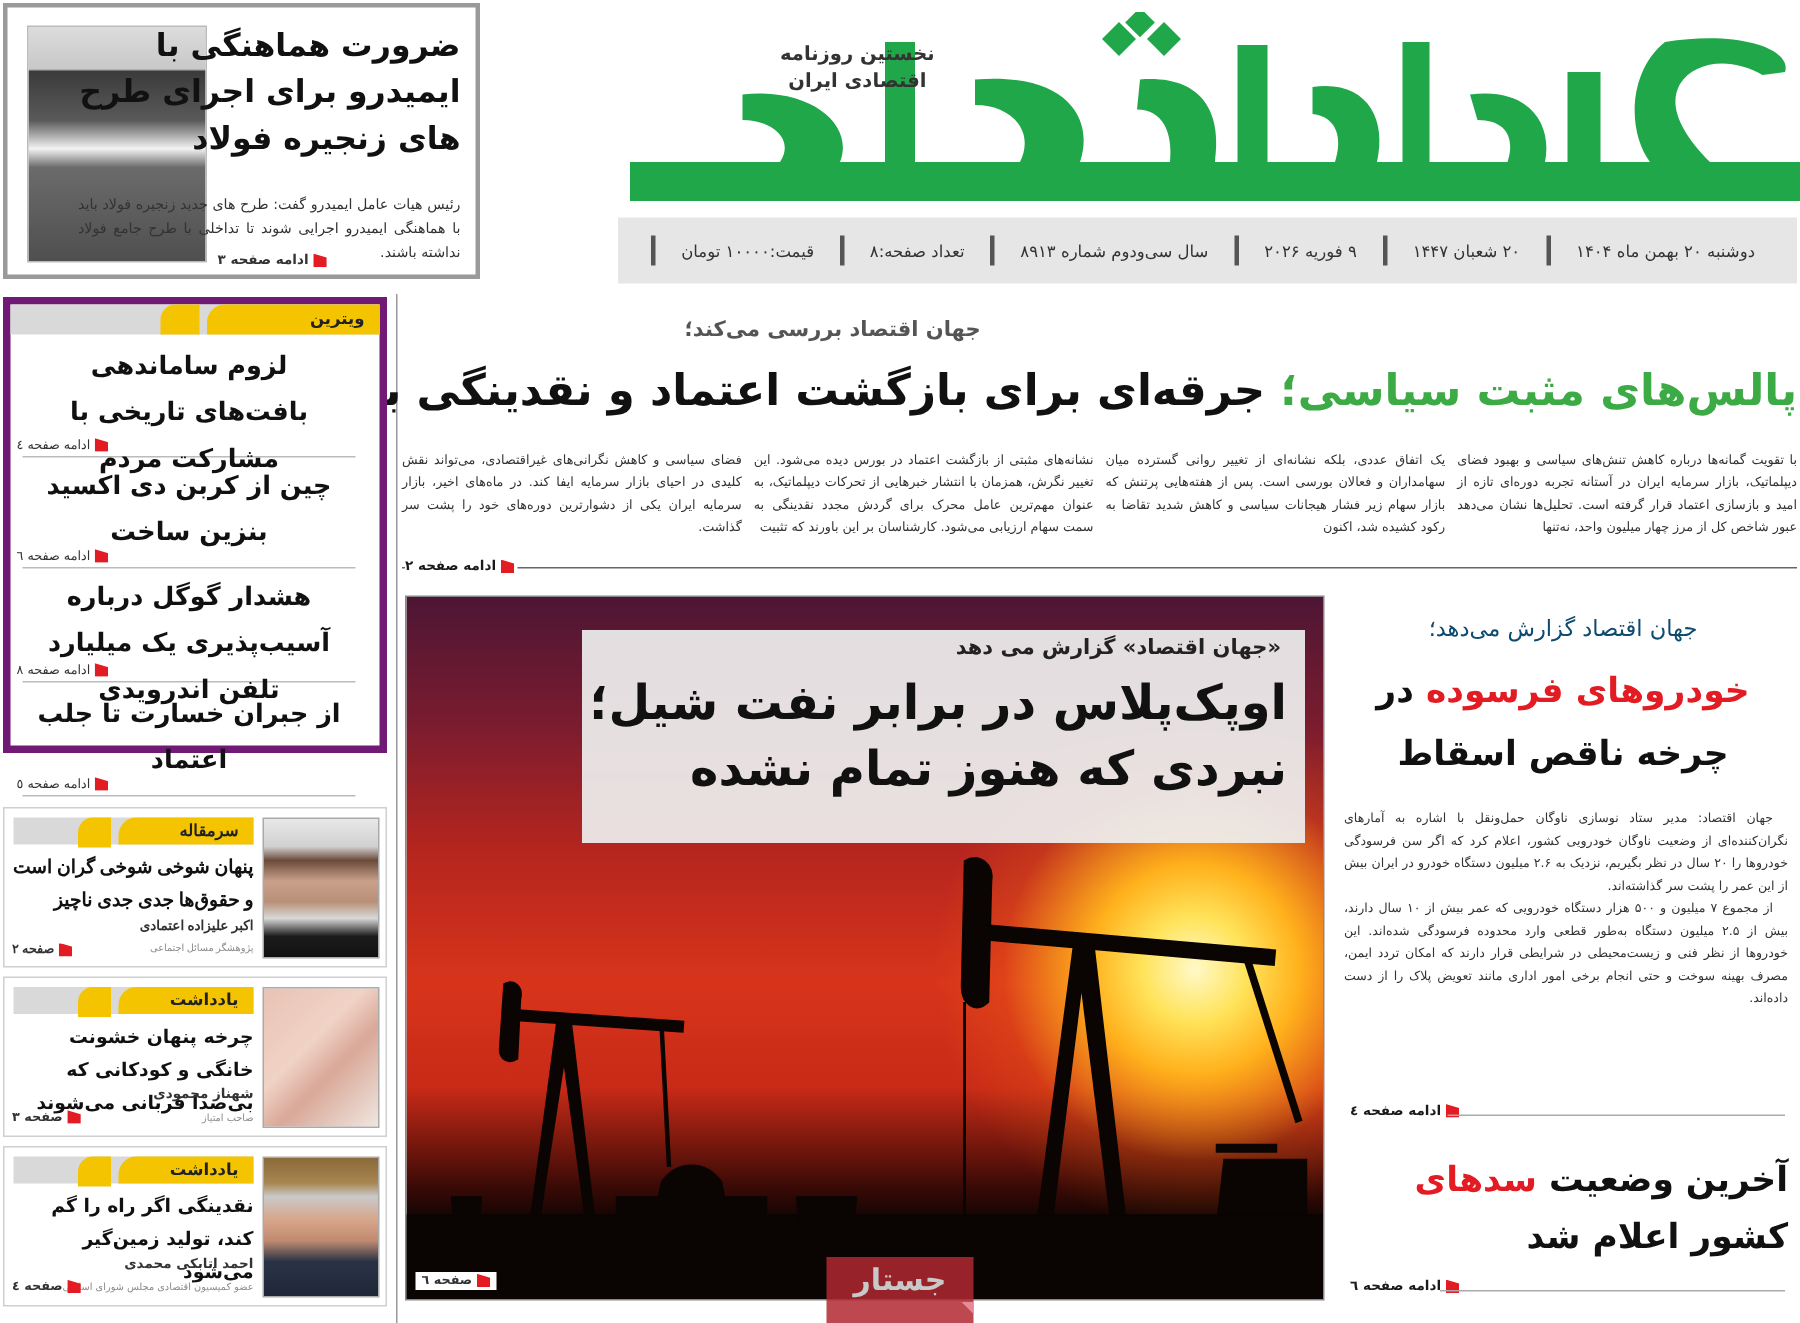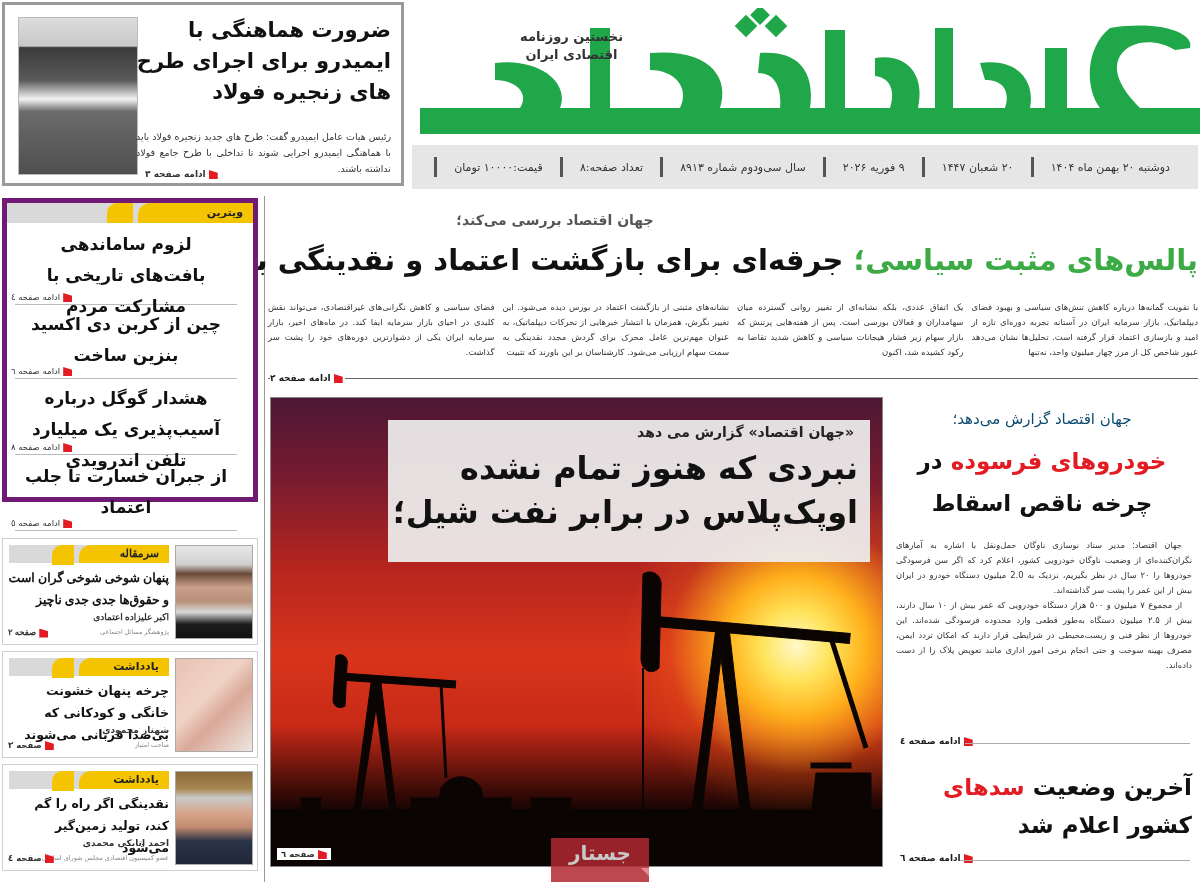--- a/index.html
+++ b/index.html
@@ -11,21 +11,21 @@
   #masthead { left: 410px; top: 0; width: 790px; height: 140px; }
   #logo { position: absolute; right: 0; top: 8px; width: 780px; height: 128px; }
   #tagline { position: absolute; left: 110px; top: 28px; font-size: 13px; line-height: 18px; color: #333; text-align: center; font-weight: bold; }
 
   
   #datebar { left: 412px; top: 145px; width: 786px; height: 44px; background: #e6e6e6; display: flex; align-items: center; justify-content: space-between; padding: 0 28px 0 22px; font-size: 11px; color: #333; }
   #datebar .sep { width: 3px; height: 20px; background: #555; }
   #datebar span.txt { white-space: nowrap; }
 
   
-  #topbox { left: 2px; top: 2px; width: 402px; height: 184px; border: 3px solid #9a9a9a; background: #fff; }
+  #topbox { left: 2px; top: 2px; width: 318px; height: 184px; border: 3px solid #9a9a9a; background: #fff; }
   #topbox .photo { position: absolute; left: 13px; top: 12px; width: 120px; height: 158px; background: linear-gradient(180deg,#dcdcdc 0%,#c8c8c8 18%,#3b3b3b 19%,#5a5a5a 40%,#f3f3f3 52%,#6b6b6b 60%,#4f4f4f 100%); border: 1px solid #bbb; }
   #topbox .title { position: absolute; right: 10px; top: 10px; width: 255px; font-size: 21px; font-weight: bold; line-height: 31px; text-align: right; color: #111; }
   #topbox .lead { position: absolute; right: 10px; top: 124px; width: 255px; font-size: 9.5px; line-height: 16px; text-align: justify; color: #333; }
   #topbox .cont { position: absolute; left: 140px; top: 164px; font-size: 9px; font-weight: bold; color: #333; }
 
   .cont-icon { display: inline-block; width: 9px; height: 9px; background: #e31b23; vertical-align: middle; margin-left: 3px; clip-path: polygon(0 0,100% 30%,100% 100%,0 100%); }
 
   
   #vitrine { left: 2px; top: 198px; width: 256px; height: 304px; border: 5px solid #701a75; background: #fff; }
   .tabbar { position: relative; height: 20px; background: #d9d9d9; }
@@ -226,36 +226,36 @@
       <rect x="0" y="262" width="613" height="60"></rect>
       <path d="M170 240 C180 225 200 225 210 240 L215 265 L165 265Z"></path>
       <rect x="140" y="250" width="100" height="20"></rect>
       <path d="M30 250 L50 250 L48 270 L32 270Z"></path>
       <path d="M260 250 L300 250 L298 270 L262 270Z"></path>
     </g>
   </svg>
   <div class="overlay">
     <div class="kick">«جهان اقتصاد» گزارش می دهد</div>
     <div class="h">
+      <div>اوپک‌پلاس در برابر نفت شیل؛</div>
       <div>نبردی که هنوز تمام نشده</div>
-      <div>اوپک‌پلاس در برابر نفت شیل؛</div>
     </div>
   </div>
   <div class="pgtag"><span class="cont-icon"></span><span>صفحه ٦</span></div>
 </div>
 <div id="jostar" class="abs">جستار</div>
 <div id="jostar-tip" class="abs"></div>
 
 <div id="kicker2" class="abs">جهان اقتصاد گزارش می‌دهد؛</div>
 <div id="headline2" class="abs">
   <div><span class="red">خودروهای فرسوده</span><span> در</span></div>
   <div>چرخه ناقص اسقاط</div>
 </div>
 <div id="body2" class="abs">
-  <p>جهان اقتصاد: مدیر ستاد نوسازی ناوگان حمل‌ونقل با اشاره به آمارهای نگران‌کننده‌ای از وضعیت ناوگان خودرویی کشور، اعلام کرد که اگر سن فرسودگی خودروها را ۲۰ سال در نظر بگیریم، نزدیک به 2.0 میلیون دستگاه خودرو در ایران بیش از این عمر را پشت سر گذاشته‌اند.</p>
+  <p>جهان اقتصاد: مدیر ستاد نوسازی ناوگان حمل‌ونقل با اشاره به آمارهای نگران‌کننده‌ای از وضعیت ناوگان خودرویی کشور، اعلام کرد که اگر سن فرسودگی خودروها را ۲۰ سال در نظر بگیریم، نزدیک به ۲.۶ میلیون دستگاه خودرو در ایران بیش از این عمر را پشت سر گذاشته‌اند.</p>
   <p>از مجموع ۷ میلیون و ۵۰۰ هزار دستگاه خودرویی که عمر بیش از ۱۰ سال دارند، بیش از ۲.۵ میلیون دستگاه به‌طور قطعی وارد محدوده فرسودگی شده‌اند. این خودروها از نظر فنی و زیست‌محیطی در شرایطی قرار دارند که امکان تردد ایمن، مصرف بهینه سوخت و حتی انجام برخی امور اداری مانند تعویض پلاک را از دست داده‌اند.</p>
 </div>
 <div id="cont2" class="abs"><span class="cont-icon"></span><span>ادامه صفحه ٤</span></div>
 <div id="rule2" class="abs rule-r"></div>
 
 <div id="headline3" class="abs">
   <div><span>آخرین وضعیت </span><span class="red">سدهای</span></div>
   <div>کشور اعلام شد</div>
 </div>
 <div id="cont3" class="abs"><span class="cont-icon"></span><span>ادامه صفحه ٦</span></div>

